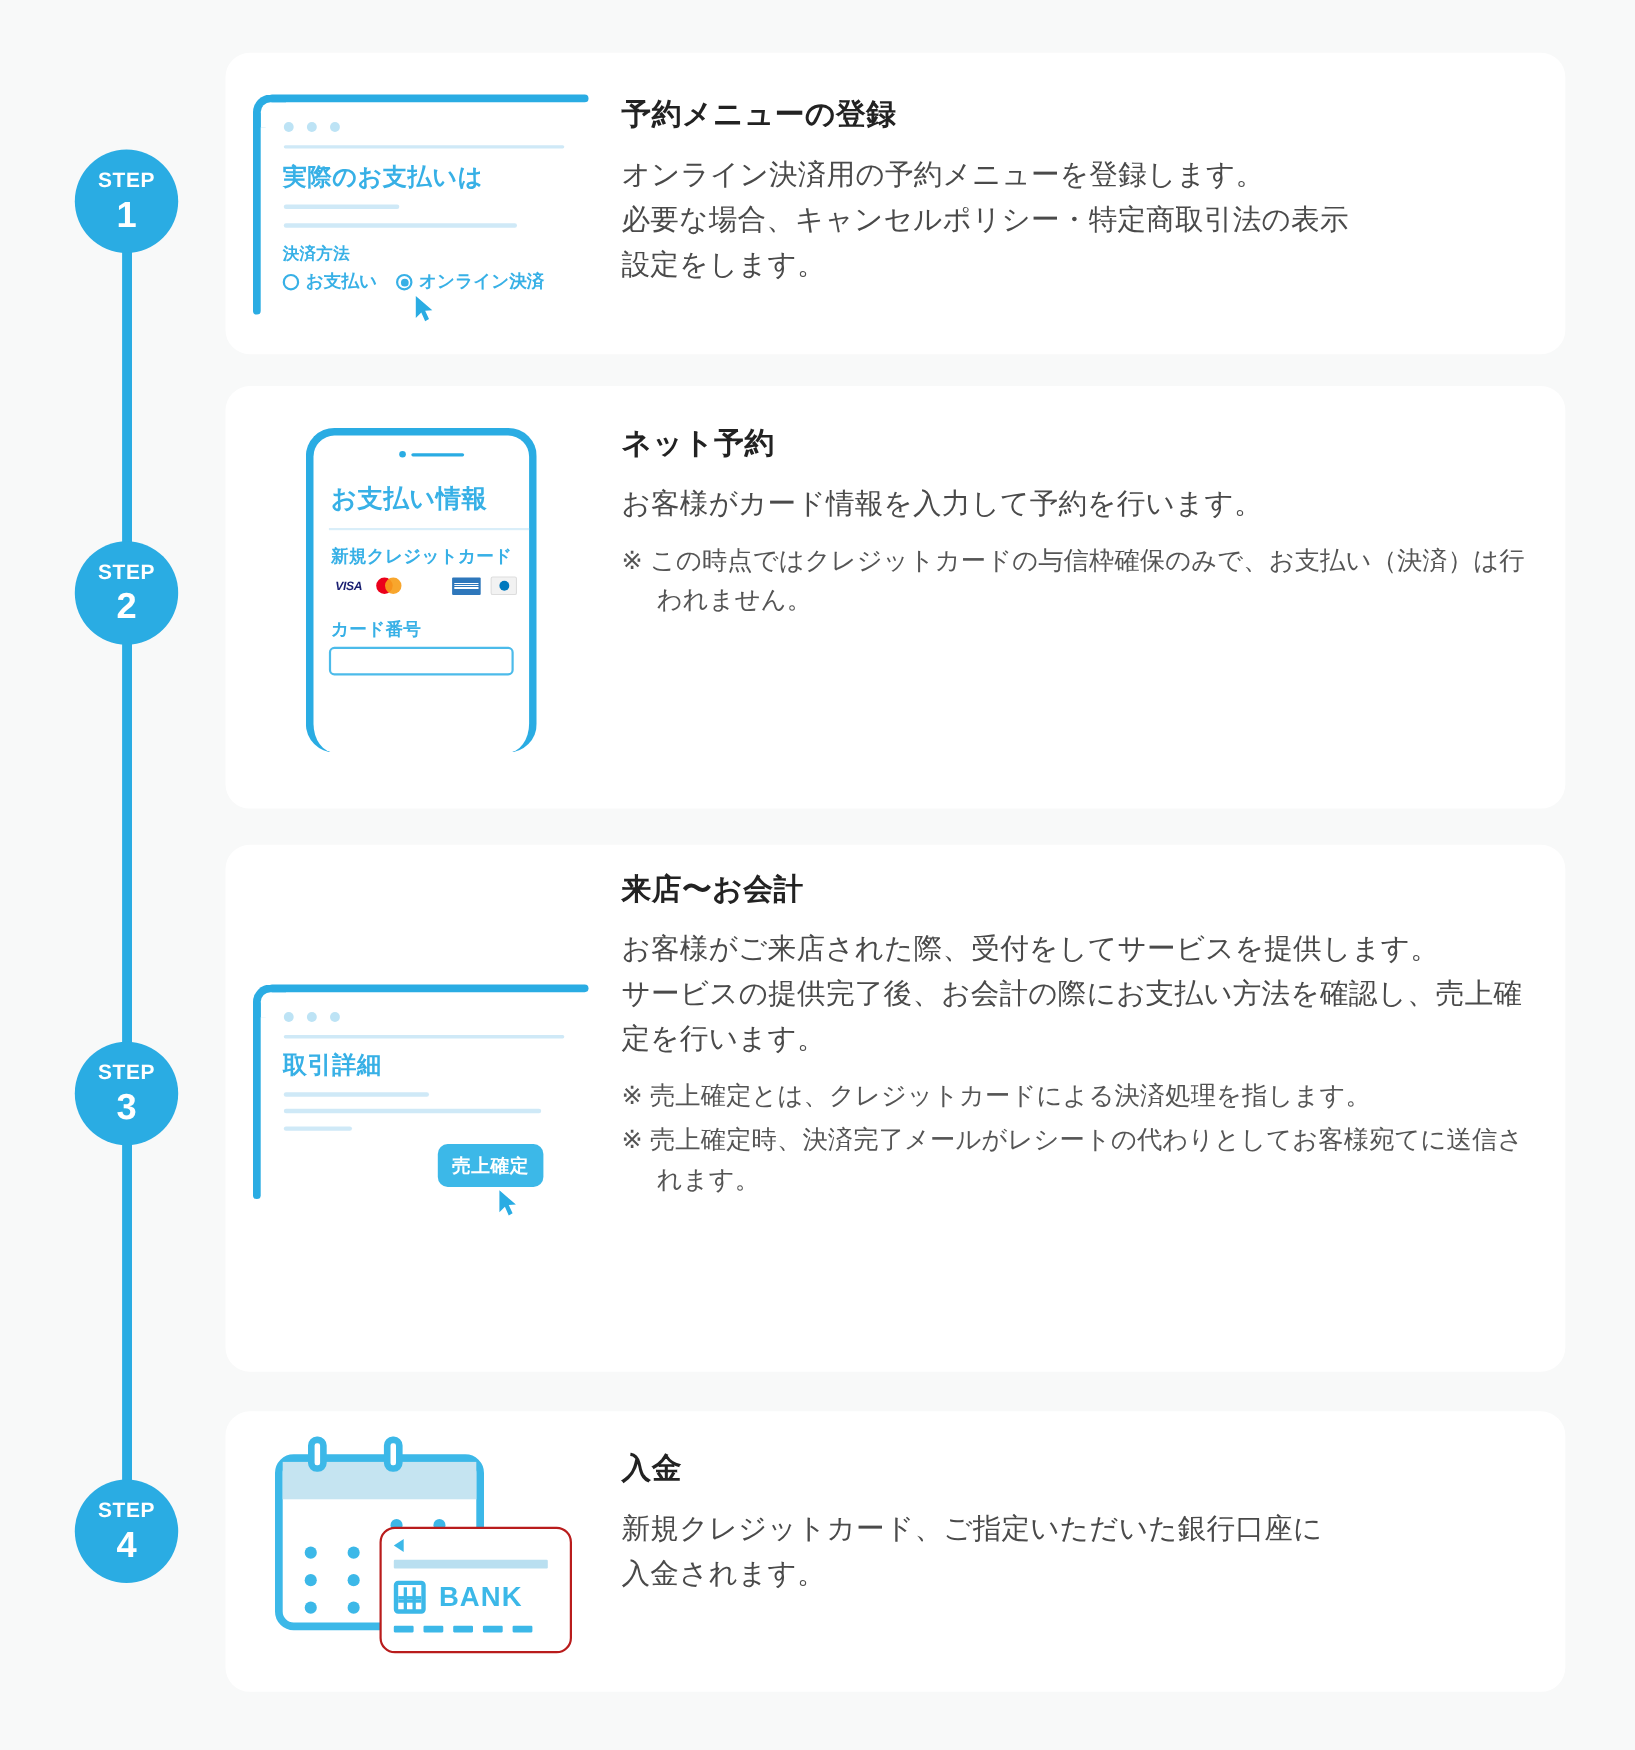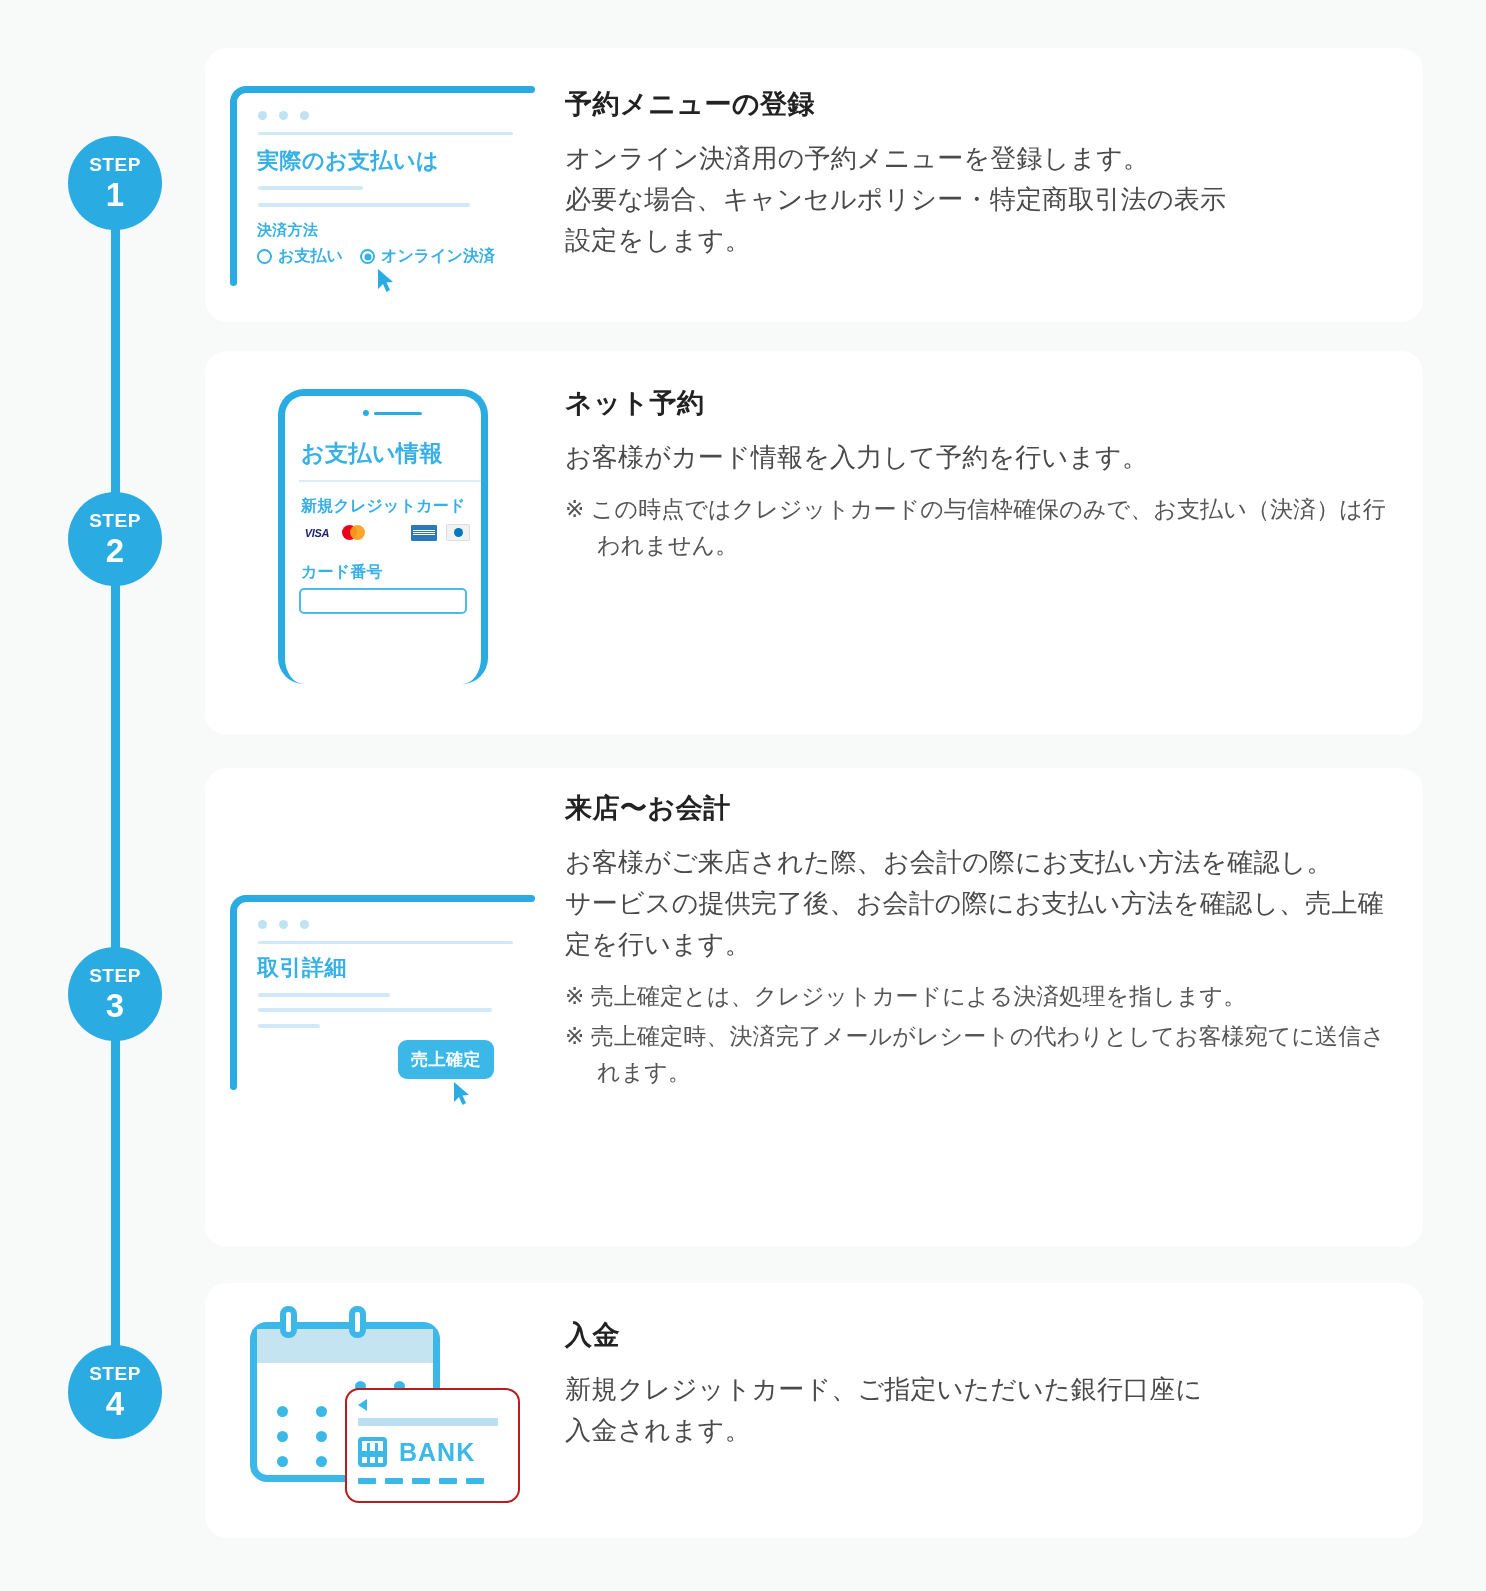--- a/index.html
+++ b/index.html
@@ -295,21 +295,21 @@
           <div class="cursor" style="left:222px;top:186px;">
             <svg width="20" height="26" viewBox="0 0 20 26">
                 <path d="M2 1 L2 21 L7 16 L10.5 24 L14 22 L10.5 14.5 L17 14 Z" fill="#2aace3"></path>
               </svg>
           </div>
         </div>
       </div>
 
       <div class="txtcol" style="left:360px;top:22px;width:830px;">
         <h3 class="title">来店〜お会計</h3>
-        <p class="body">お客様がご来店された際、お会計の際にお支払い方法を確認し。</p>
+        <p class="body">お客様がご来店された際、受付をしてサービスを提供します。</p>
         <p class="body">サービスの提供完了後、お会計の際にお支払い方法を確認し、売上確定を行います。</p>
         <p class="note">※ 売上確定とは、クレジットカードによる決済処理を指します。</p>
         <p class="note">※ 売上確定時、決済完了メールがレシートの代わりとしてお客様宛てに送信されます。</p>
       </div>
 
     </div>
   </div>
 
   <div class="card" id="card4">
     <div class="card-inner">

